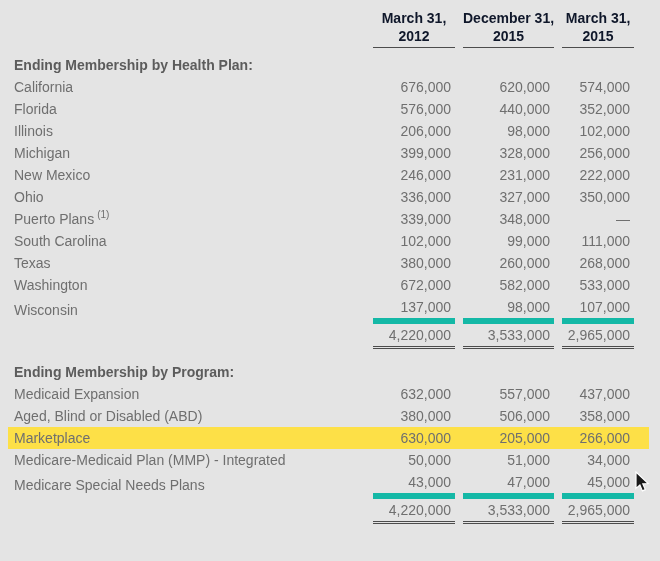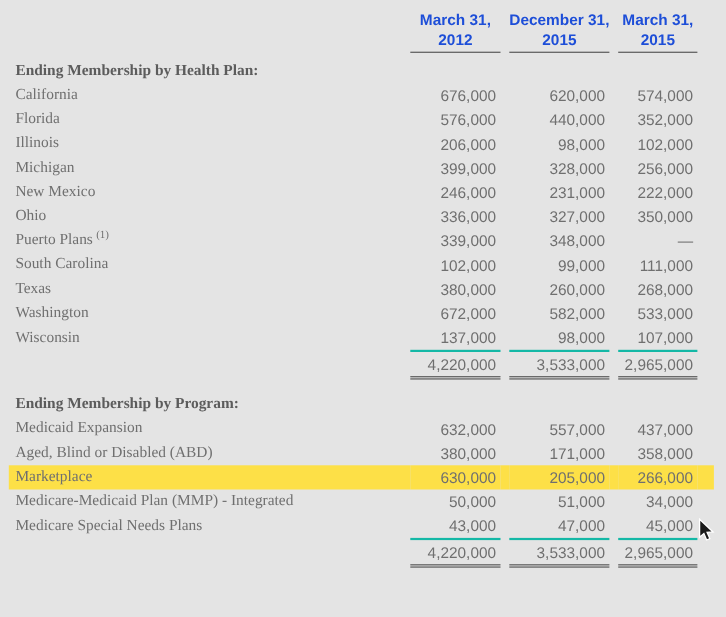--- a/index.html
+++ b/index.html
@@ -30,38 +30,38 @@
   col.c-n3    { width: 72px; }
   col.c-end   { width: 15px; }
   td {
     padding: 0;
     height: 22px;
     line-height: 22px;
     white-space: nowrap;
     vertical-align: bottom;
     font-size: 14px;
   }
-  td.label { padding-left: 6px; overflow: visible; font-family: Liberation Serif, serif; }
+  td.label { padding-left: 6px; overflow: visible; }
   td.num   { text-align: right; padding-right: 4px; }
   td.gap, td.end { }
   thead td.hdr {
     text-align: center;
     font-weight: bold;
-    color: #1d4ed8;
+    color: #0f172a;
     line-height: 18px;
     height: auto;
     padding: 3px 0 2px 0;
     border-bottom: 1px solid #4c4c4c;
   }
   tr.heading td {
     font-weight: bold;
     color: #5c5c5c;
     height: 28px;
   }
-  tr.underline td.num { border-bottom: 2px solid #14b8a6; }
+  tr.underline td.num { border-bottom: 6px solid #14b8a6; }
   tr.total td.num     { border-bottom: 3px double #4c4c4c; }
   tr.highlight td     { background: #fde047; }
   tr.spacer td {
     height: 6px;
     line-height: 6px;
     font-size: 1px;
   }
   sup {
     font-size: 10px;
     line-height: 0;
@@ -232,21 +232,21 @@
         <td class="gap"></td>
         <td class="num">557,000</td>
         <td class="gap"></td>
         <td class="num">437,000</td>
         <td class="end"></td>
       </tr>
       <tr>
         <td class="label"><span>Aged, Blind or Disabled (ABD)</span></td>
         <td class="num">380,000</td>
         <td class="gap"></td>
-        <td class="num">171,000</td>
+        <td class="num">506,000</td>
         <td class="gap"></td>
         <td class="num">358,000</td>
         <td class="end"></td>
       </tr>
       <tr class="highlight">
         <td class="label"><span>Marketplace</span></td>
         <td class="num">630,000</td>
         <td class="gap"></td>
         <td class="num">205,000</td>
         <td class="gap"></td>

